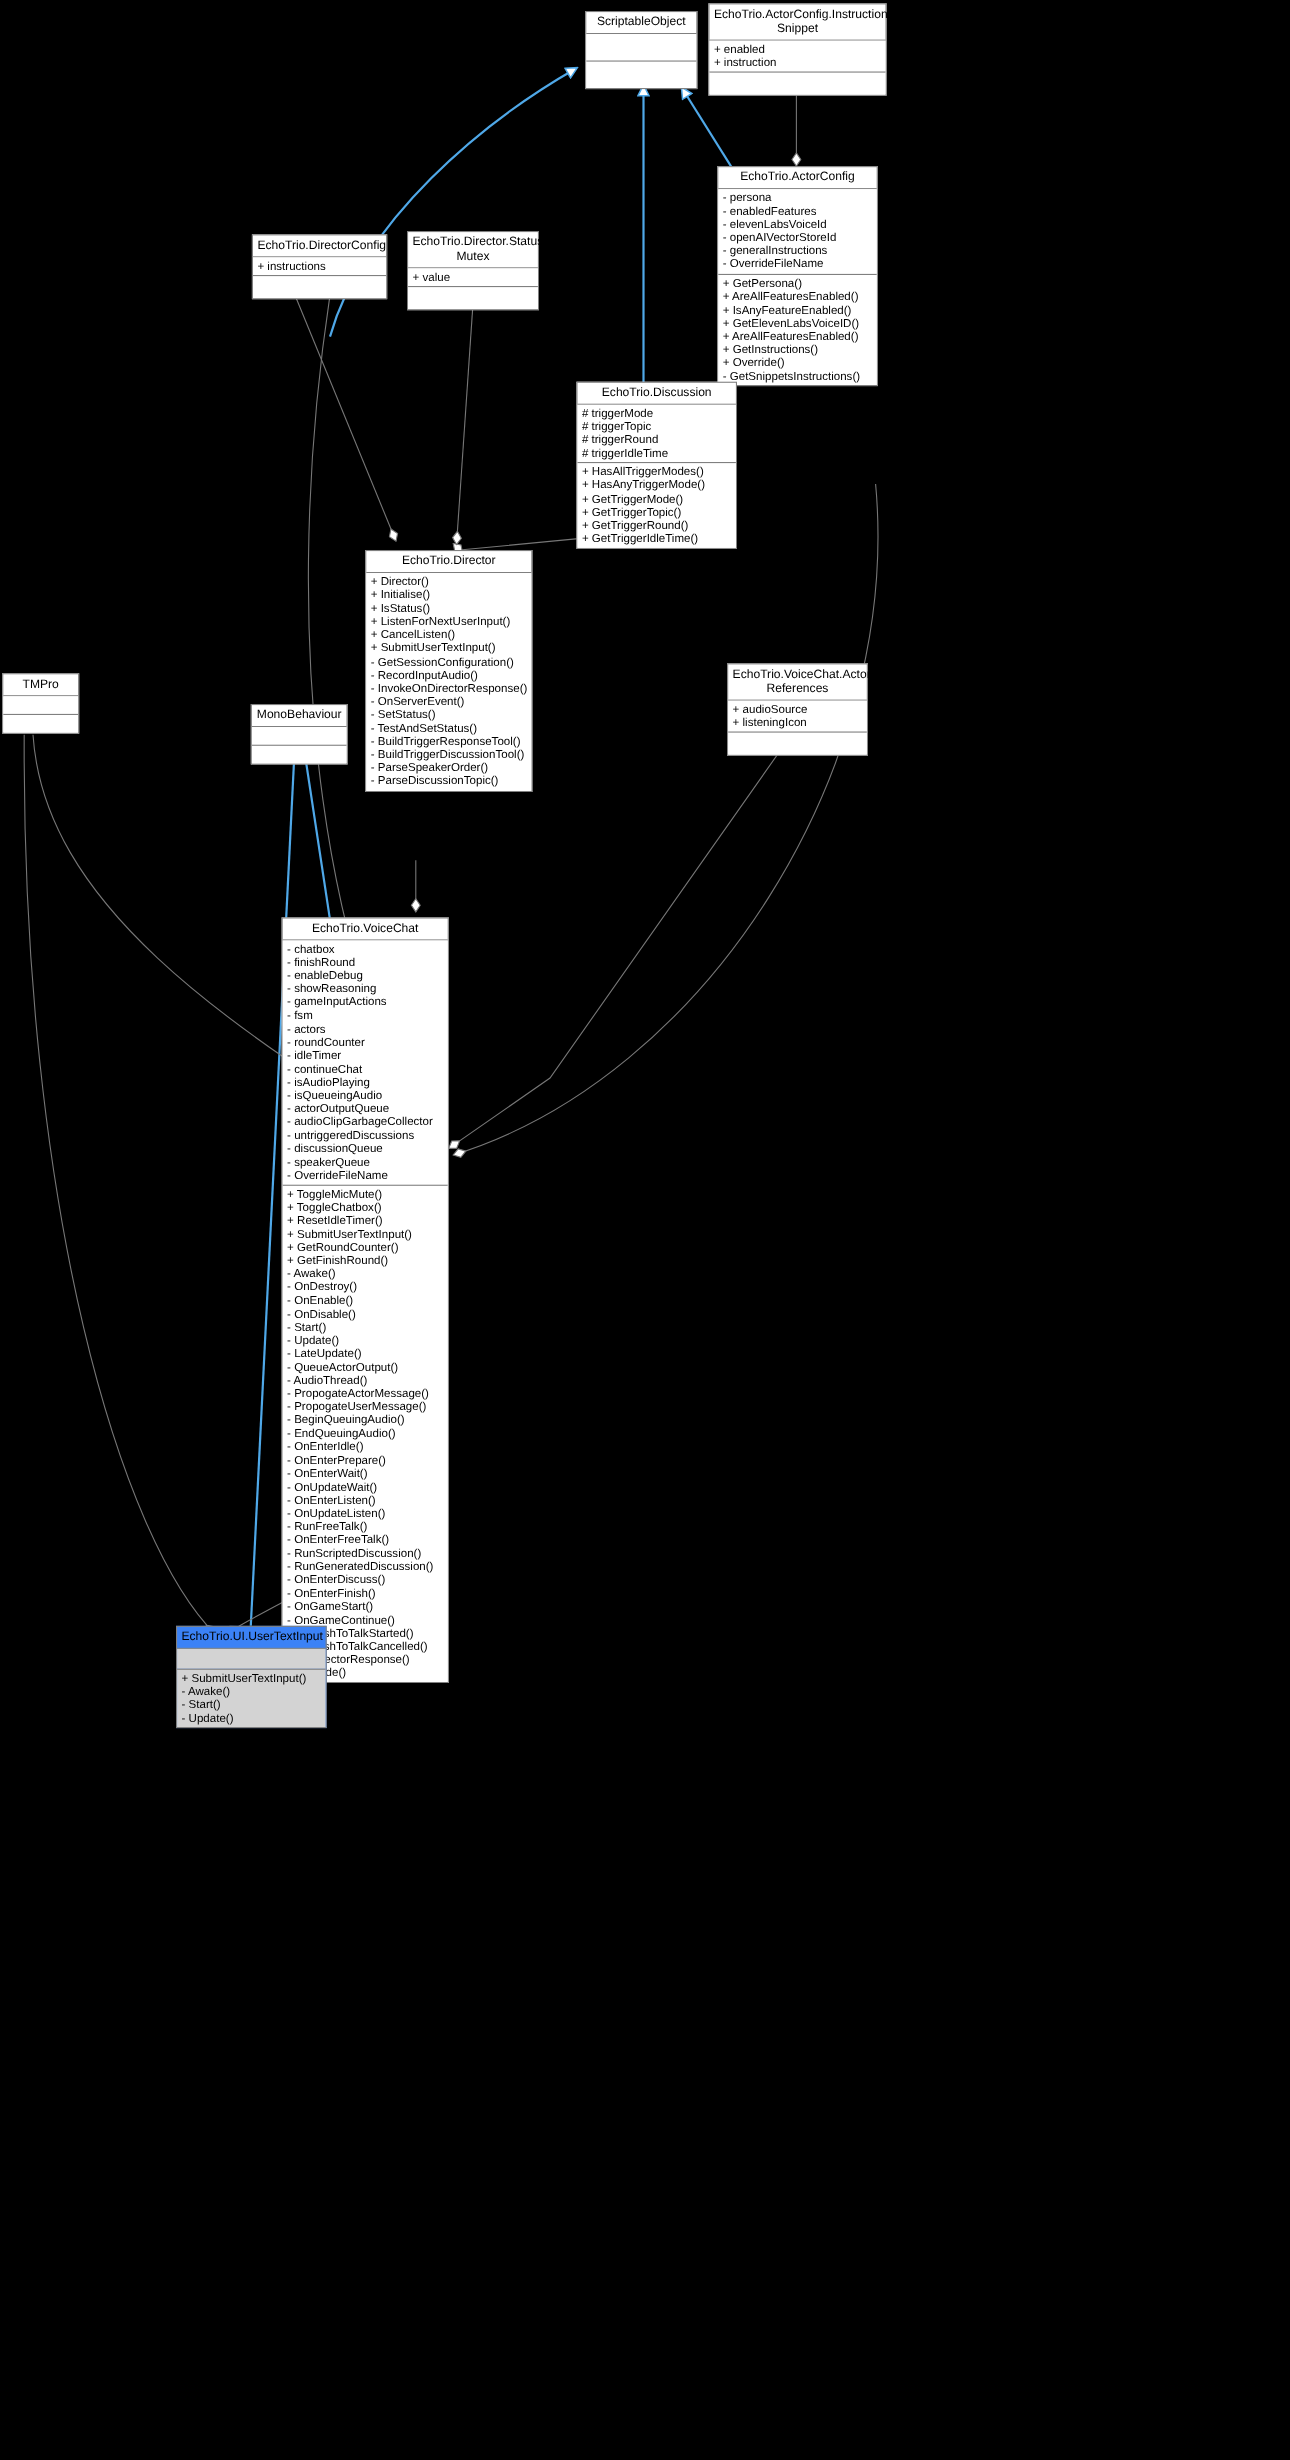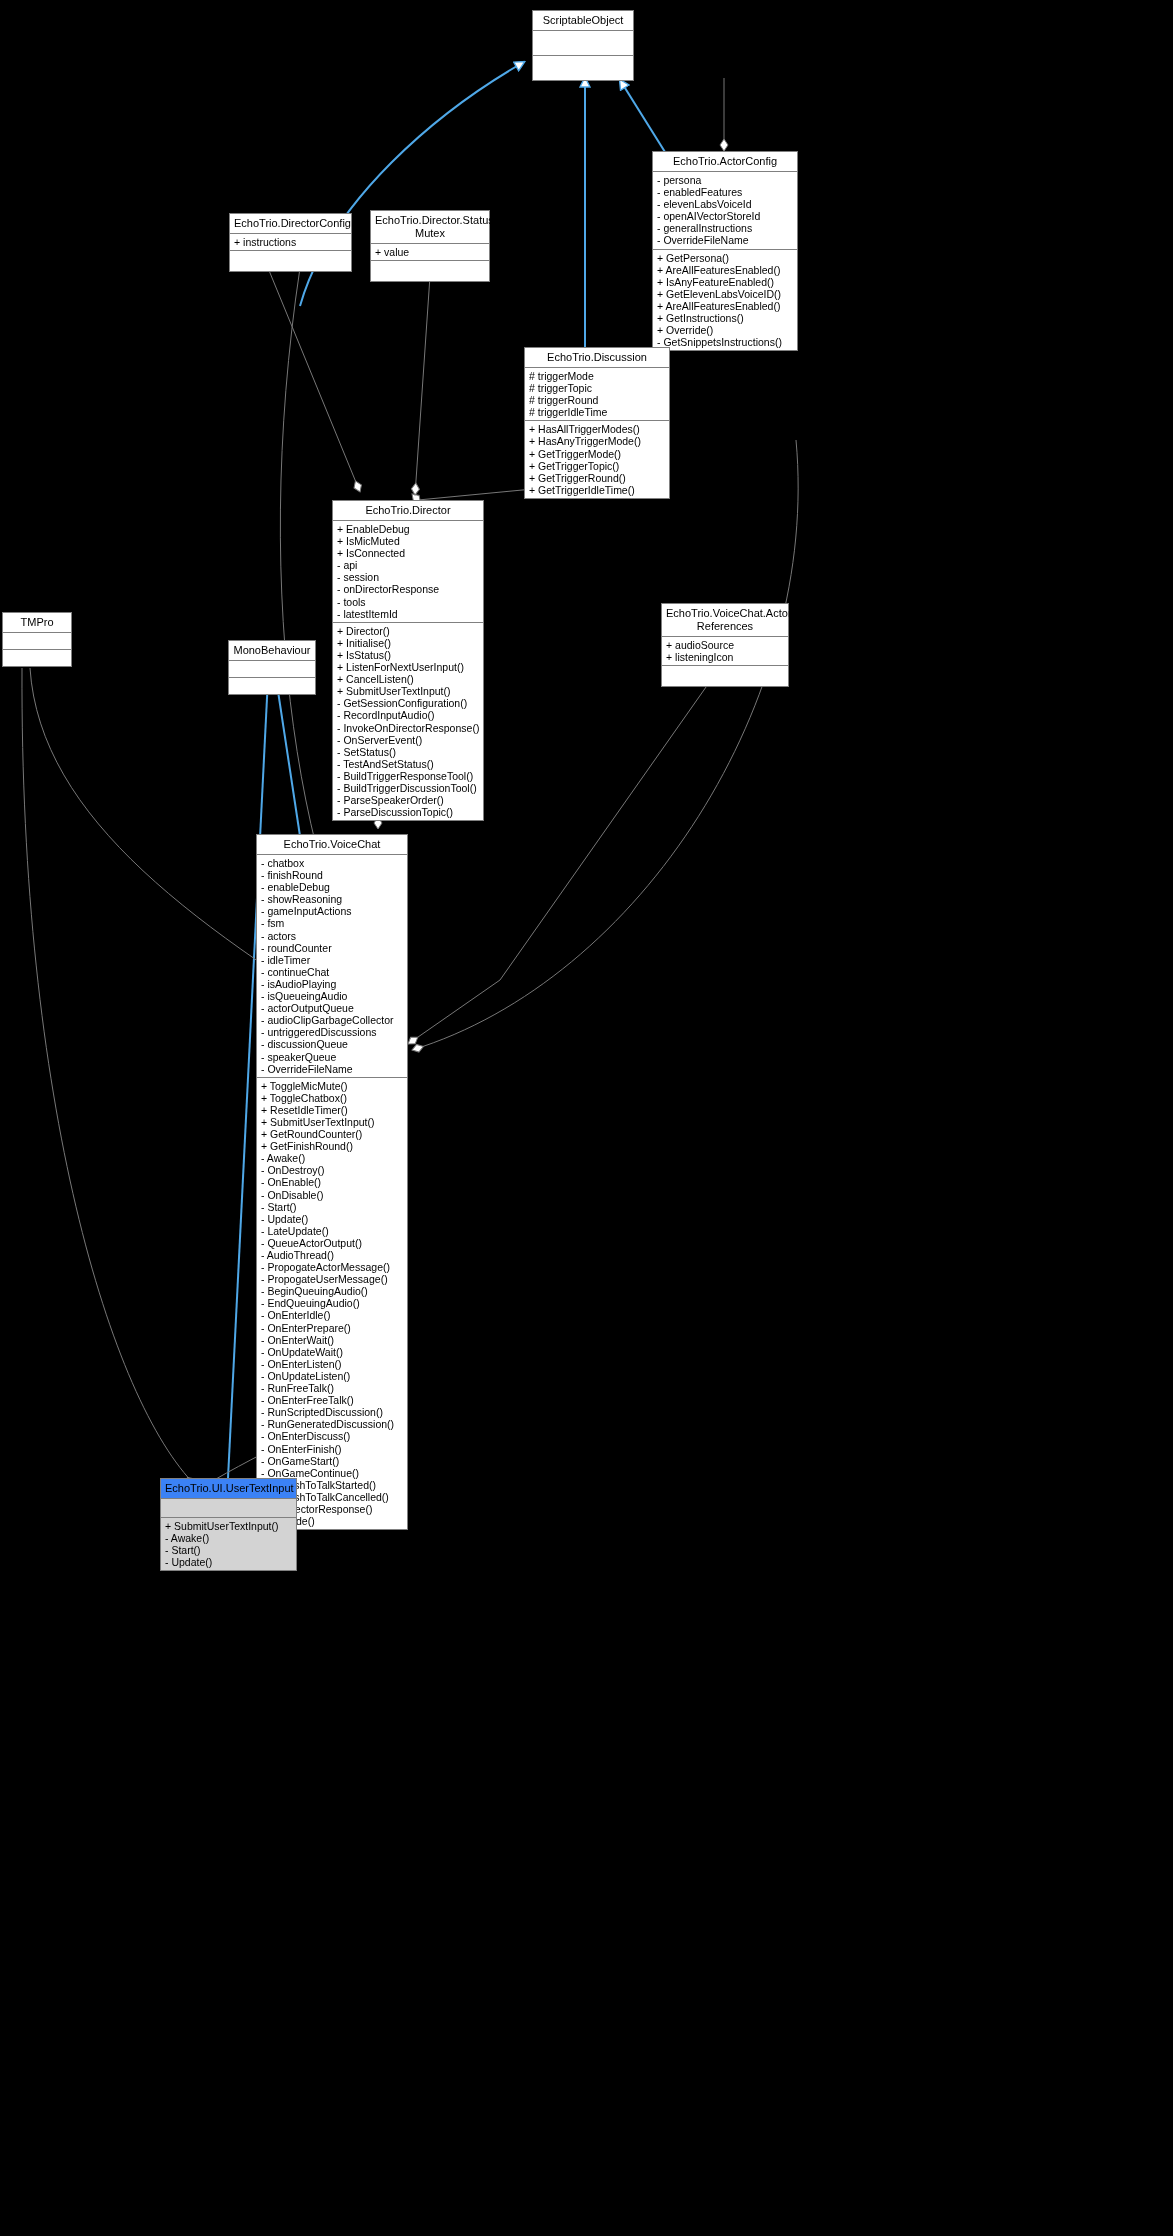--- a/index.html
+++ b/index.html
@@ -96,20 +96,29 @@
 
     <path d="M300,1434 C270,1450 230,1470 206,1485" fill="none" stroke="#777777" stroke-width="1" marker-end="url(#diamond)"></path>
   </svg>
 
   <div class="node" style="left:532px; top:10px; width:102px;">
     <div class="node-title">ScriptableObject</div>
     <div class="compartment empty" style="height:20px;"></div>
     <div class="compartment empty" style="height:20px;"></div>
   </div>
 
+  <div class="node" style="left:644px; top:3px; width:162px;">
+    <div class="node-title">EchoTrio.ActorConfig.Instruction
+Snippet</div>
+    <div class="compartment">
+      <div class="row">+ enabled</div>
+      <div class="row">+ instruction</div>
+    </div>
+    <div class="compartment empty" style="height:16px;"></div>
+  </div>
 
   <div class="node" style="left:652px; top:151px; width:146px;">
     <div class="node-title">EchoTrio.ActorConfig</div>
     <div class="compartment">
       <div class="row">- persona</div>
       <div class="row">- enabledFeatures</div>
       <div class="row">- elevenLabsVoiceId</div>
       <div class="row">- openAIVectorStoreId</div>
       <div class="row">- generalInstructions</div>
       <div class="row">- OverrideFileName</div>
@@ -156,30 +165,20 @@
       <div class="row">+ HasAnyTriggerMode()</div>
       <div class="row">+ GetTriggerMode()</div>
       <div class="row">+ GetTriggerTopic()</div>
       <div class="row">+ GetTriggerRound()</div>
       <div class="row">+ GetTriggerIdleTime()</div>
     </div>
   </div>
 
   <div class="node" style="left:332px; top:500px; width:152px;">
     <div class="node-title">EchoTrio.Director</div>
-    <div class="compartment">
-      <div class="row">+ EnableDebug</div>
-      <div class="row">+ IsMicMuted</div>
-      <div class="row">+ IsConnected</div>
-      <div class="row">- api</div>
-      <div class="row">- session</div>
-      <div class="row">- onDirectorResponse</div>
-      <div class="row">- tools</div>
-      <div class="row">- latestItemId</div>
-    </div>
     <div class="compartment">
       <div class="row">+ Director()</div>
       <div class="row">+ Initialise()</div>
       <div class="row">+ IsStatus()</div>
       <div class="row">+ ListenForNextUserInput()</div>
       <div class="row">+ CancelListen()</div>
       <div class="row">+ SubmitUserTextInput()</div>
       <div class="row">- GetSessionConfiguration()</div>
       <div class="row">- RecordInputAudio()</div>
       <div class="row">- InvokeOnDirectorResponse()</div>

